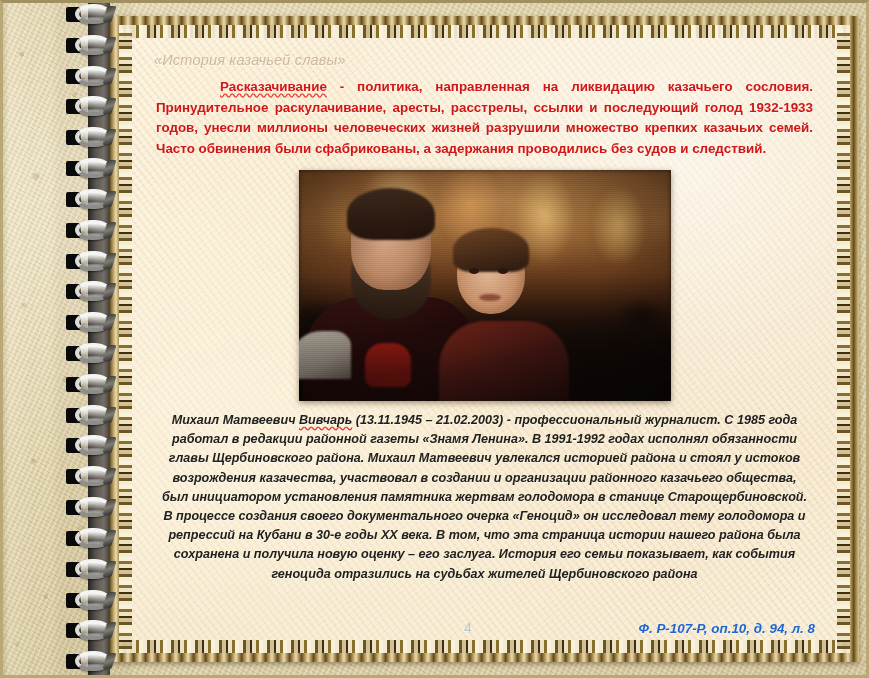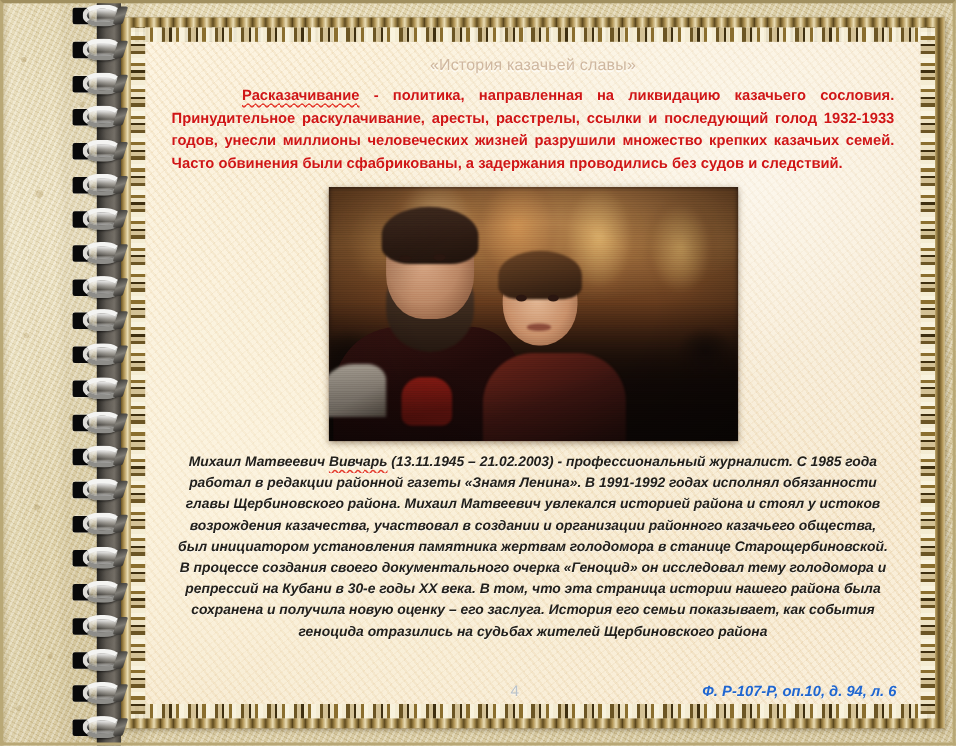--- a/index.html
+++ b/index.html
@@ -205,26 +205,26 @@
         rgba(255,252,240,.22) 2px, rgba(255,252,240,.22) 6px),
       repeating-linear-gradient(-38deg,
         rgba(205,170,112,.10) 0px, rgba(205,170,112,.10) 1px,
         rgba(255,250,236,.18) 1px, rgba(255,250,236,.18) 5px),
       linear-gradient(150deg, #fbf0da 0%, #f8ead0 28%, #f2dfbe 62%, #f7ead3 100%);
     overflow: hidden;
   }
 
   
   .slide-title {
-    text-align: center;
     font-size: 14.5px;
     color: #cfb79f;
     letter-spacing: .2px;
     margin-bottom: 9px;
     text-shadow: 0 1px 0 rgba(255,255,255,.6);
+    font-style: italic;
   }
 
   .lead {
     font-size: 13.4px;
     line-height: 20.5px;
     font-weight: bold;
     color: #d01616;
     text-align: justify;
     text-indent: 64px;
     text-shadow: 0 1px 0 rgba(255,255,255,.45);
@@ -587,19 +587,19 @@
             <div class="ph-kid-mouth"></div>
             <div class="ph-vignette"></div>
             <div class="ph-grain"></div>
           </div>
         </div>
 
         <p class="bio"><span>Михаил Матвеевич </span><span class="misspell">Вивчарь</span><span> (13.11.1945 – 21.02.2003) - профессиональный журналист. С 1985 года работал в редакции районной газеты «Знамя Ленина». В 1991-1992 годах исполнял обязанности главы Щербиновского района. Михаил Матвеевич увлекался историей района и стоял у истоков возрождения казачества, участвовал в создании и организации районного казачьего общества, был инициатором установления памятника жертвам голодомора в станице Старощербиновской. В процессе создания  своего документального очерка «Геноцид» он исследовал тему голодомора и репрессий на Кубани в 30-е годы XX века. В том, что эта страница истории нашего района была сохранена и получила новую оценку – его заслуга. История его семьи показывает, как события  геноцида отразились на судьбах жителей  Щербиновского района</span></p>
 
         <div class="footer">
           <span class="page-num">4</span>
-          <span class="archive-ref">Ф. Р-107-Р, оп.10, д. 94, л. 6</span>
+          <span class="archive-ref">Ф. Р-107-Р, оп.10, д. 94, л. 8</span>
         </div>
 
       </div>
     </div>
   </div>
 </div>
 
 </body></html>

